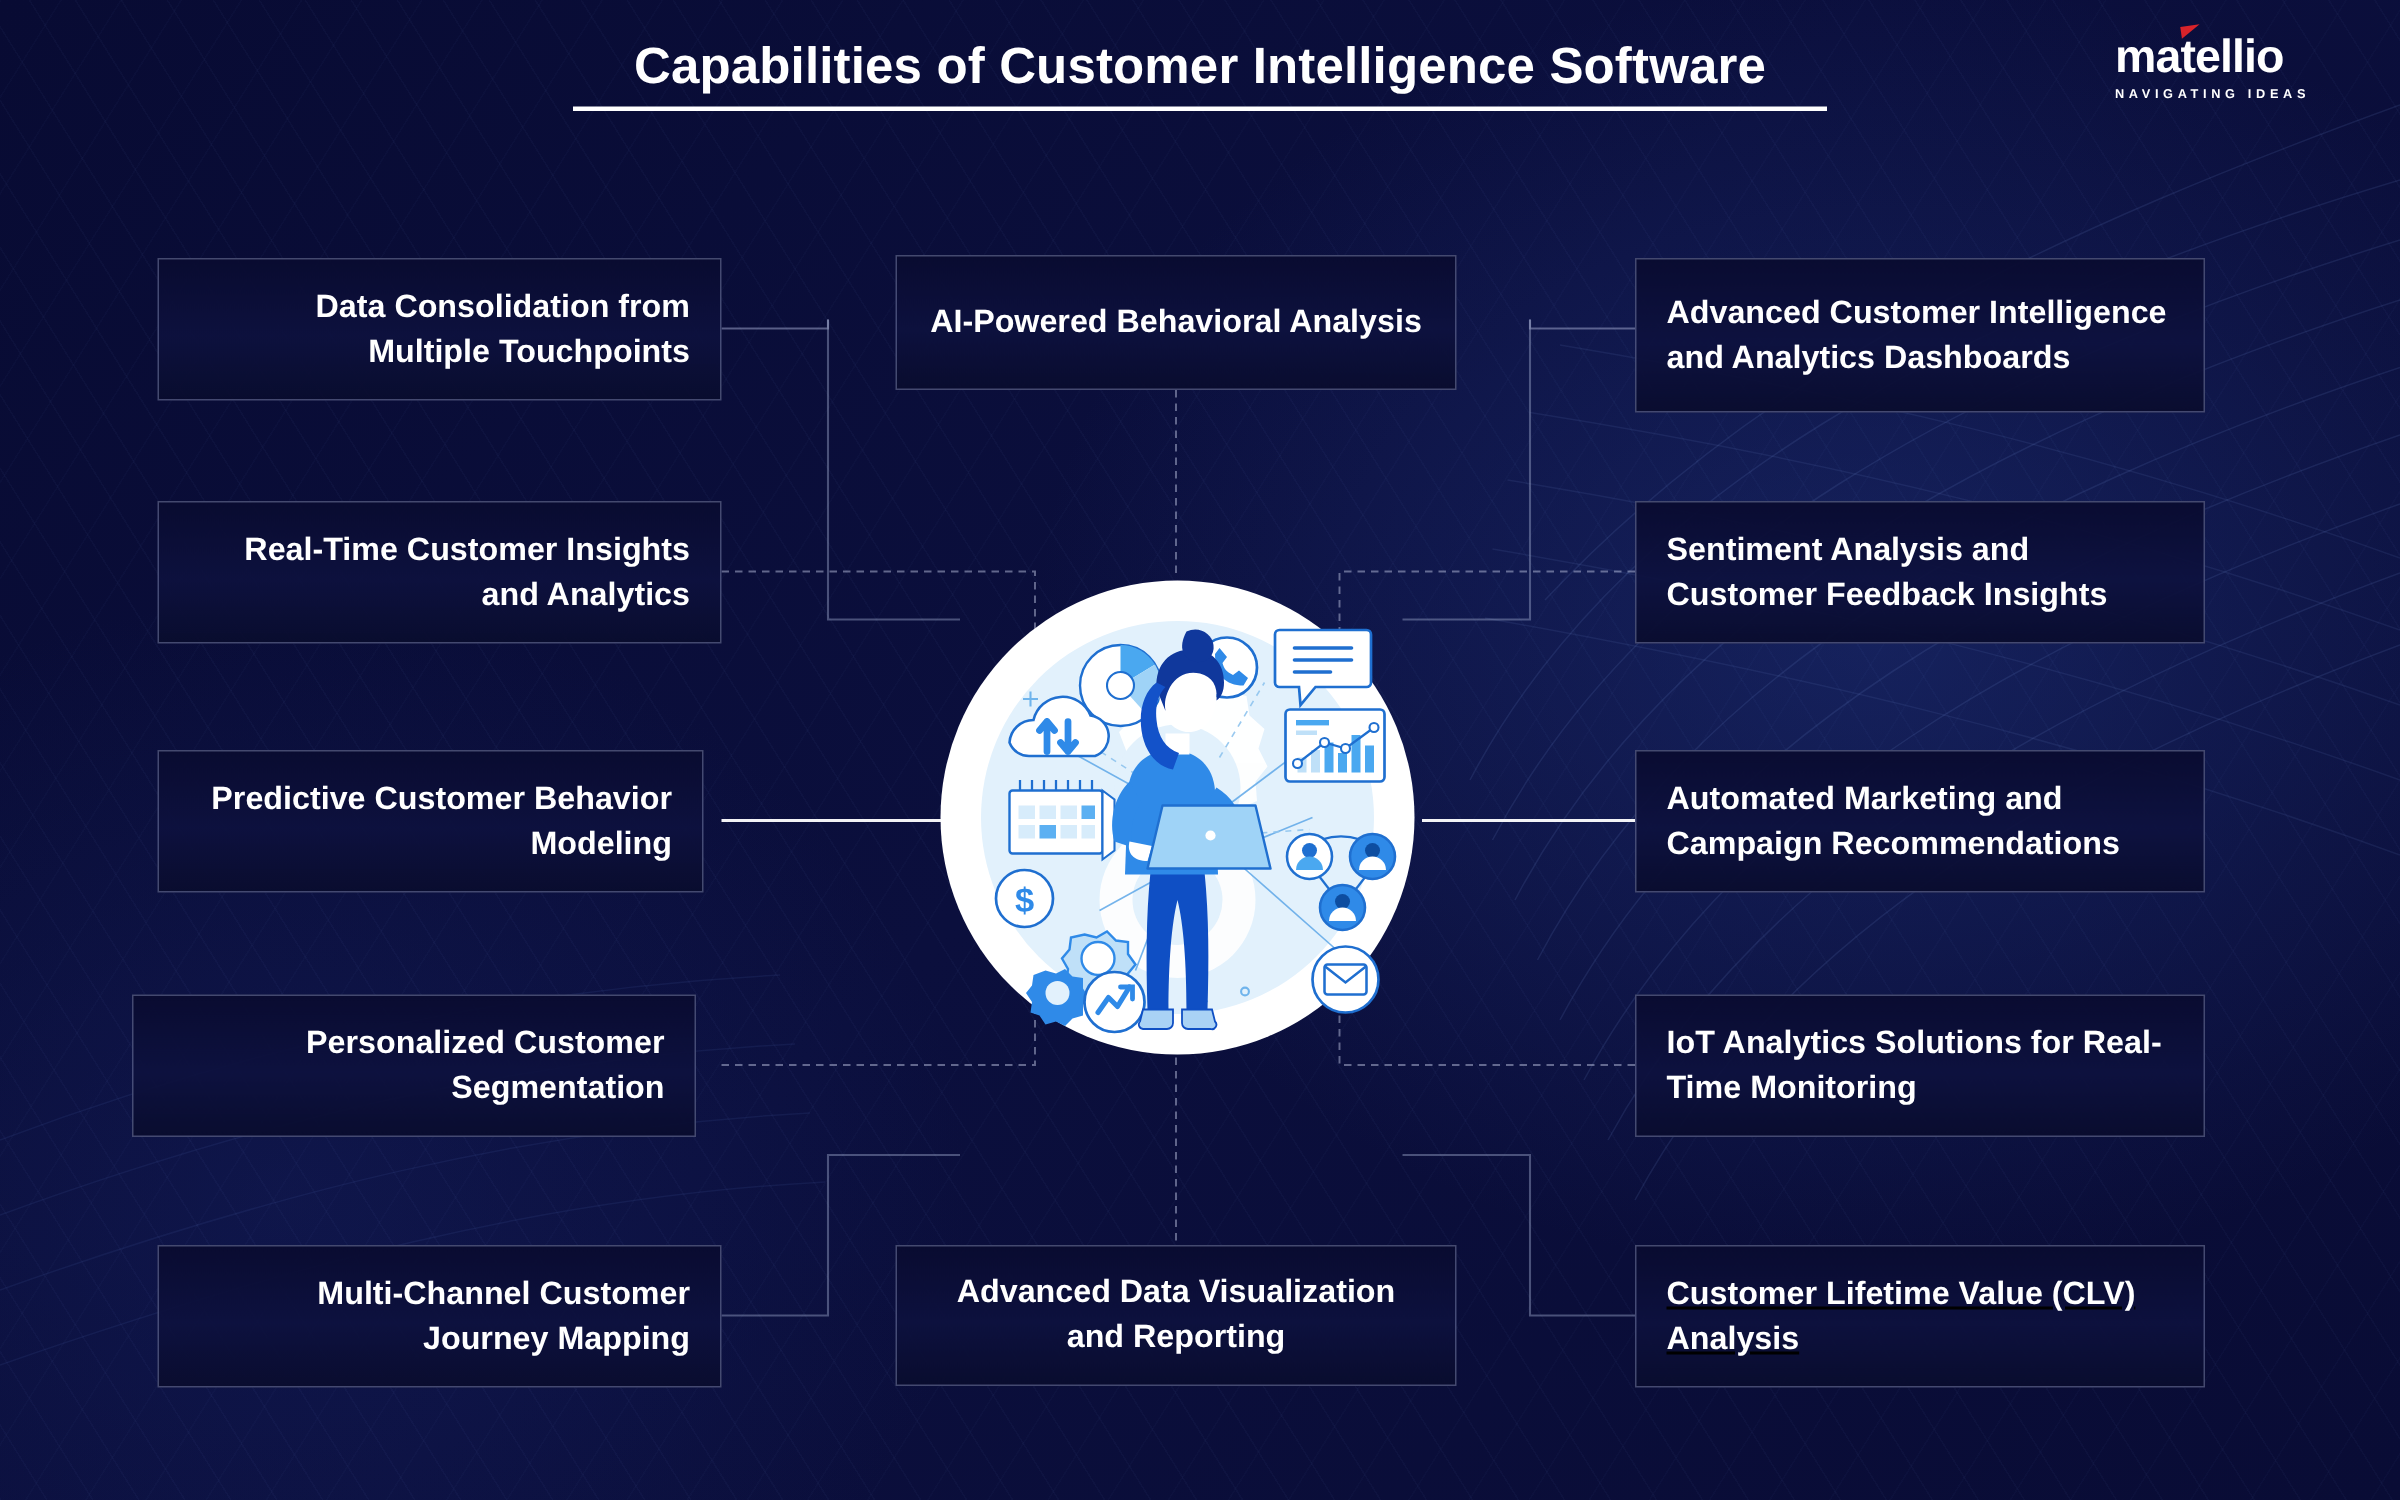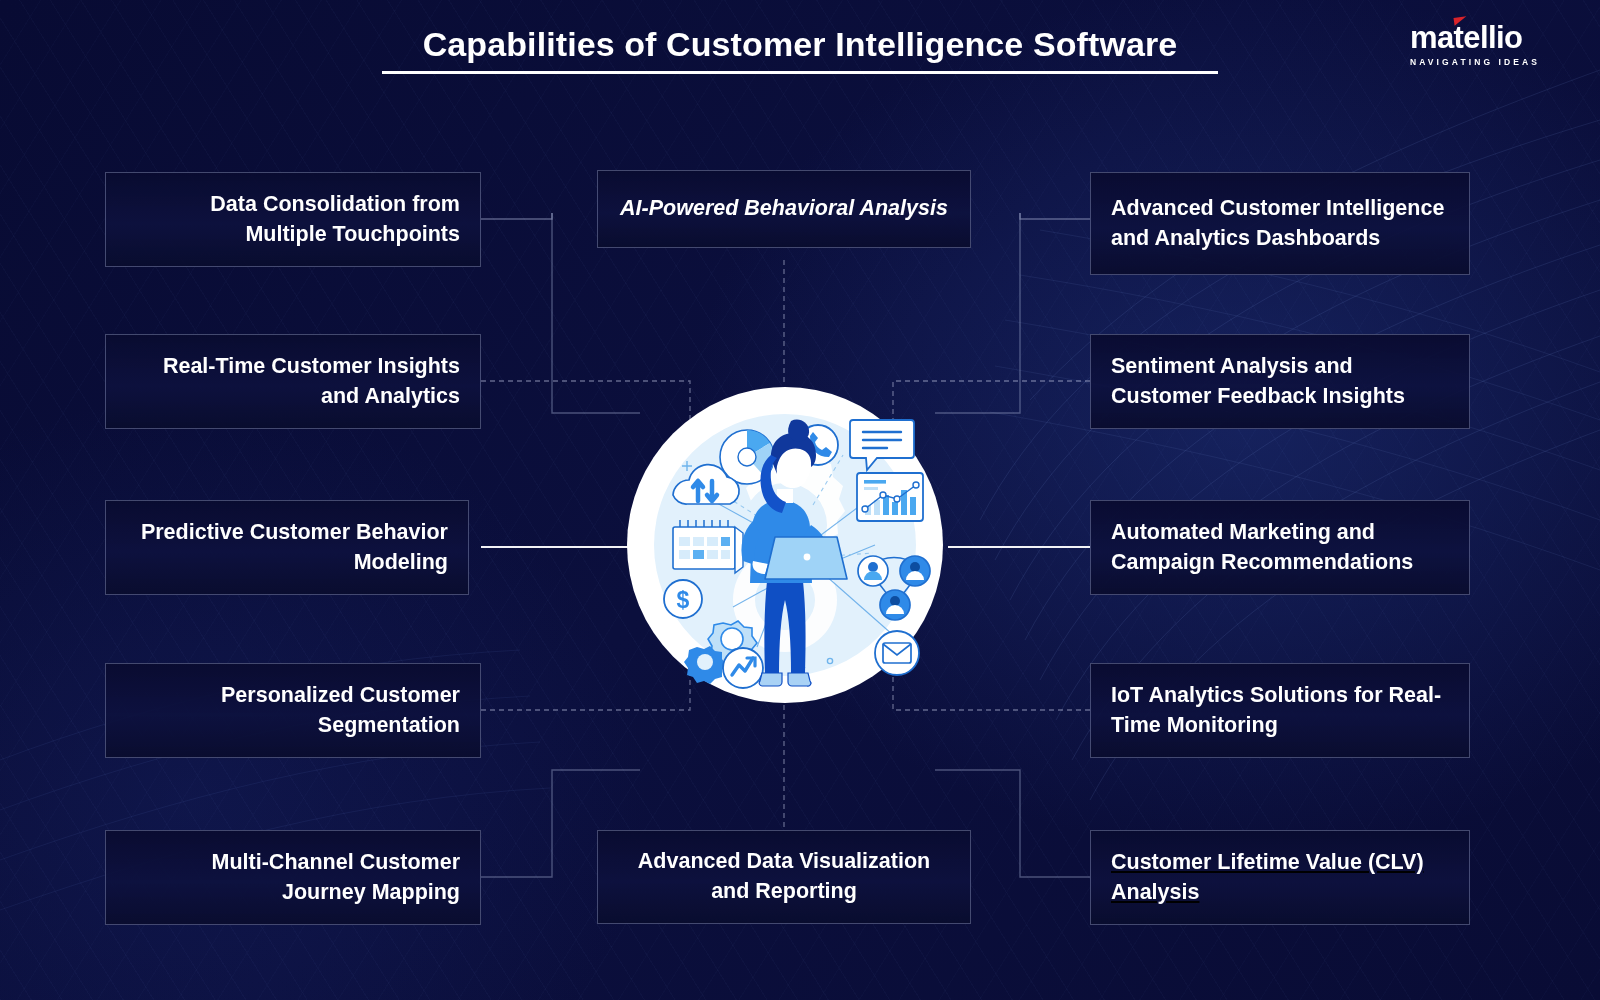--- a/index.html
+++ b/index.html
@@ -65,30 +65,30 @@
     color:#ffffff; font-weight:bold; font-size:21.5px; line-height:1.38; width:100%;
   }
   .card.left  .card-text{ text-align:right; }
   .card.right .card-text{ text-align:left; }
   .card.mid   .card-text{ text-align:center; }
 
   
   .c-l1{ left:105px; top:172px; width:376px; height:95px; }
   .c-l2{ left:105px; top:334px; width:376px; height:95px; }
   .c-l3{ left:105px; top:500px; width:364px; height:95px; }
-  .c-l4{ left:105px; top:663px; width:376px; height:95px; }
+  .c-l4{ left:88px; top:663px; width:376px; height:95px; }
   .c-l5{ left:105px; top:830px; width:376px; height:95px; }
   
   .c-r1{ left:1090px; top:172px; width:380px; height:103px; align-items:center; }
   .c-r2{ left:1090px; top:334px; width:380px; height:95px; }
   .c-r3{ left:1090px; top:500px; width:380px; height:95px; }
   .c-r4{ left:1090px; top:663px; width:380px; height:95px; }
   .c-r5{ left:1090px; top:830px; width:380px; height:95px;text-decoration:underline; }
   
-  .c-m1{ left:597px; top:170px; width:374px; height:78px;font-style:italic; }
+  .c-m1{ left:597px; top:170px; width:374px; height:90px; }
   .c-m2{ left:597px; top:830px; width:374px; height:94px; }
 
   
   #hero{ position:absolute; left:625px; top:385px; width:320px; height:320px; z-index:3; }
 </style>
 </head>
 <body>
 
 <div id="bg-layer">
   <div class="bg-vignette"></div>

